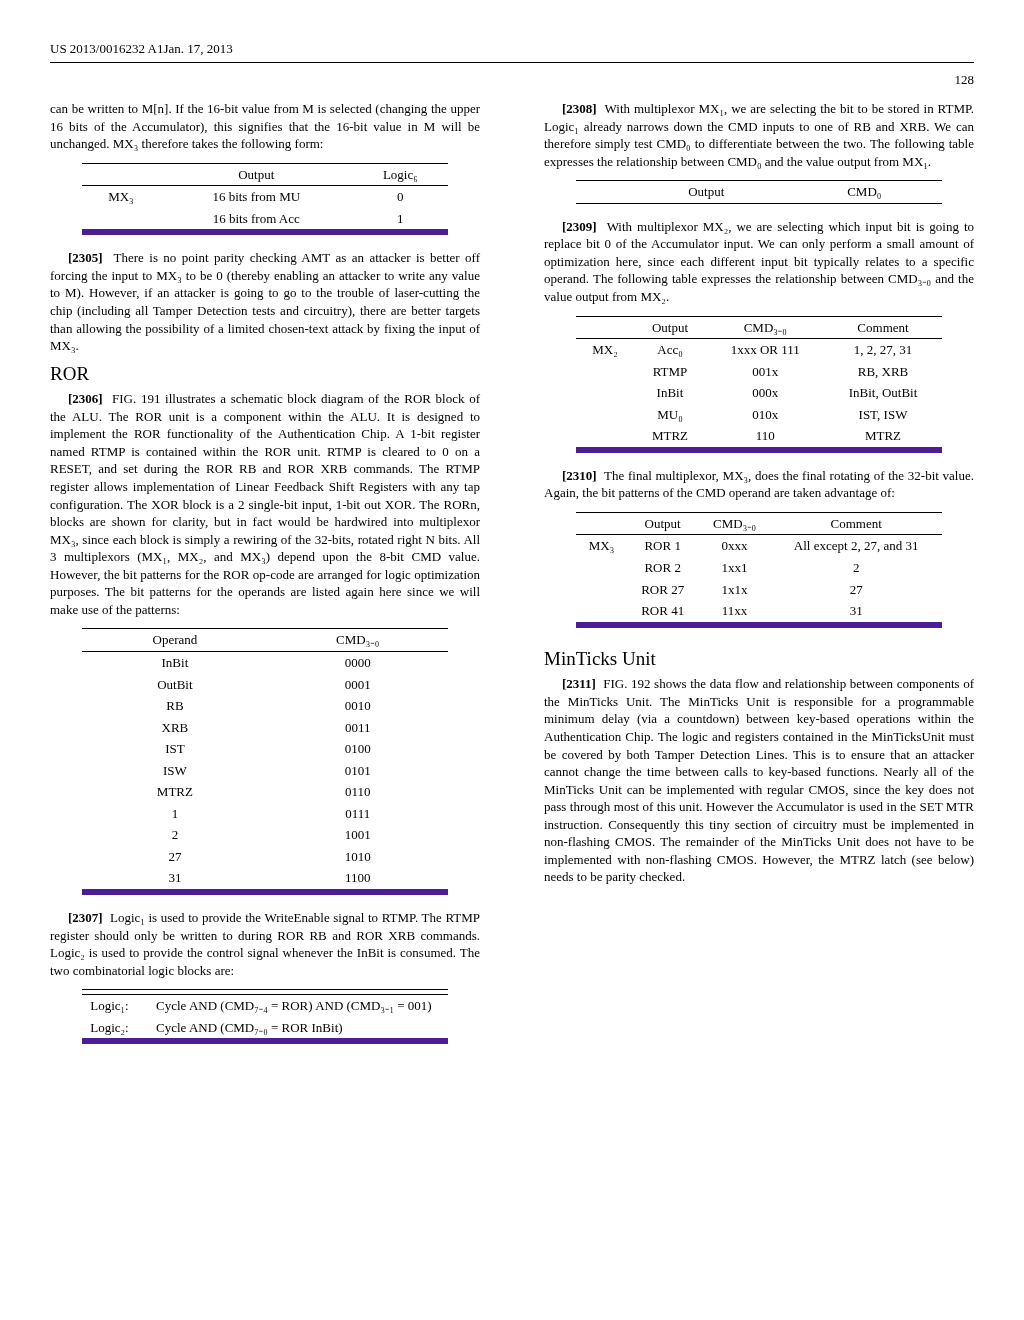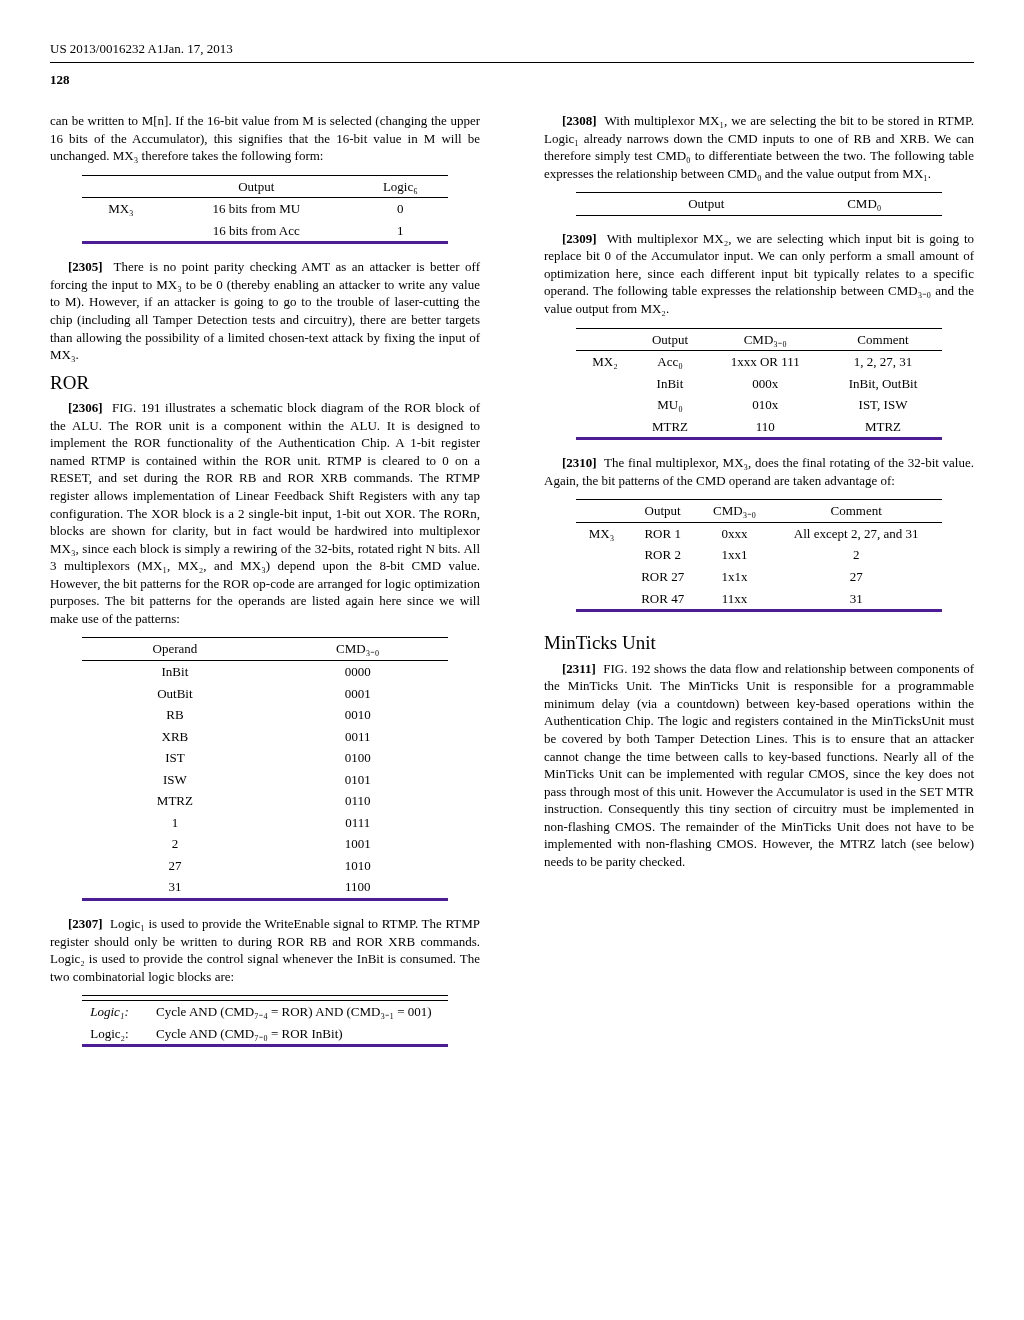--- a/index.html
+++ b/index.html
@@ -12,24 +12,23 @@
     color: #000;
     line-height: 1.35;
   }
   .header {
     display: flex;
     border-bottom: 1px solid #000;
     padding-bottom: 4px;
     margin-bottom: 8px;
   }
   .page-num {
-    text-align: left;
-    margin-bottom: 24px;
+    text-align: right;
+    margin-bottom: 12px;
     font-size: 13px;
-    font-weight: bold;
   }
   .columns {
     display: flex;
     gap: 64px;
   }
   .col {
     flex: 1;
     min-width: 0;
   }
   p {
@@ -53,21 +52,21 @@
     text-align: center;
     font-weight: normal;
   }
   table.data thead tr th {
     border-top: 1px solid #000;
   }
   table.data thead tr:last-child th {
     border-bottom: 1px solid #000;
   }
   table.data tbody tr:last-child td {
-    border-bottom: 3px solid #4c1d95;
+    border-bottom: 6px solid #4c1d95;
   }
   .section-head {
     margin: 6px 0 4px 0;
     font-size: 19px;
   }
   .small-table {
     width: 70%;
   }
   .logic-table {
     width: 98%;
@@ -179,21 +178,21 @@
 
     <table class="data logic-table">
       <thead>
           <tr>
             <th></th>
             <th></th>
           </tr>
         </thead>
       <tbody>
         <tr>
-          <td style="width:18%; text-align:left;font-style:italic;">Logic₁:</td>
+          <td style="width:18%; text-align:left;">Logic₁:</td>
           <td style="text-align:left;">Cycle AND (CMD₇₋₄ = ROR) AND (CMD₃₋₁ = 001)</td>
         </tr>
         <tr>
           <td style="text-align:left;margin-top:38px;">Logic₂:</td>
           <td style="text-align:left;">Cycle AND (CMD₇₋₀ = ROR InBit)</td>
         </tr>
       </tbody>
     </table>
 
   </div>
@@ -227,20 +226,26 @@
       </thead>
       <tbody>
         <tr>
             <td>MX₂</td>
             <td>Acc₀</td>
             <td>1xxx OR 111</td>
             <td>1, 2, 27, 31</td>
           </tr>
         <tr>
             <td></td>
+            <td>RTMP</td>
+            <td>001x</td>
+            <td>RB, XRB</td>
+          </tr>
+        <tr>
+            <td></td>
             <td>InBit</td>
             <td>000x</td>
             <td>InBit, OutBit</td>
           </tr>
         <tr>
             <td></td>
             <td>MU₀</td>
             <td>010x</td>
             <td>IST, ISW</td>
           </tr>
@@ -278,21 +283,21 @@
             <td>2</td>
           </tr>
         <tr>
             <td></td>
             <td>ROR 27</td>
             <td>1x1x</td>
             <td>27</td>
           </tr>
         <tr>
             <td></td>
-            <td>ROR 47</td>
+            <td>ROR 41</td>
             <td>11xx</td>
             <td>31</td>
           </tr>
       </tbody>
     </table>
 
     <div class="section-head" style="margin-top:18px;">MinTicks Unit</div>
 
     <p class="indent"><span class="para-num">[2311]</span>&nbsp;&nbsp;<span>FIG. 192 shows the data flow and relationship between components of the MinTicks Unit. The MinTicks Unit is responsible for a programmable minimum delay (via a countdown) between key-based operations within the Authentication Chip. The logic and registers contained in the MinTicksUnit must be covered by both Tamper Detection Lines. This is to ensure that an attacker cannot change the time between calls to key-based functions. Nearly all of the MinTicks Unit can be implemented with regular CMOS, since the key does not pass through most of this unit. However the Accumulator is used in the SET MTR instruction. Consequently this tiny section of circuitry must be implemented in non-flashing CMOS. The remainder of the MinTicks Unit does not have to be implemented with non-flashing CMOS. However, the MTRZ latch (see below) needs to be parity checked.</span></p>
 

